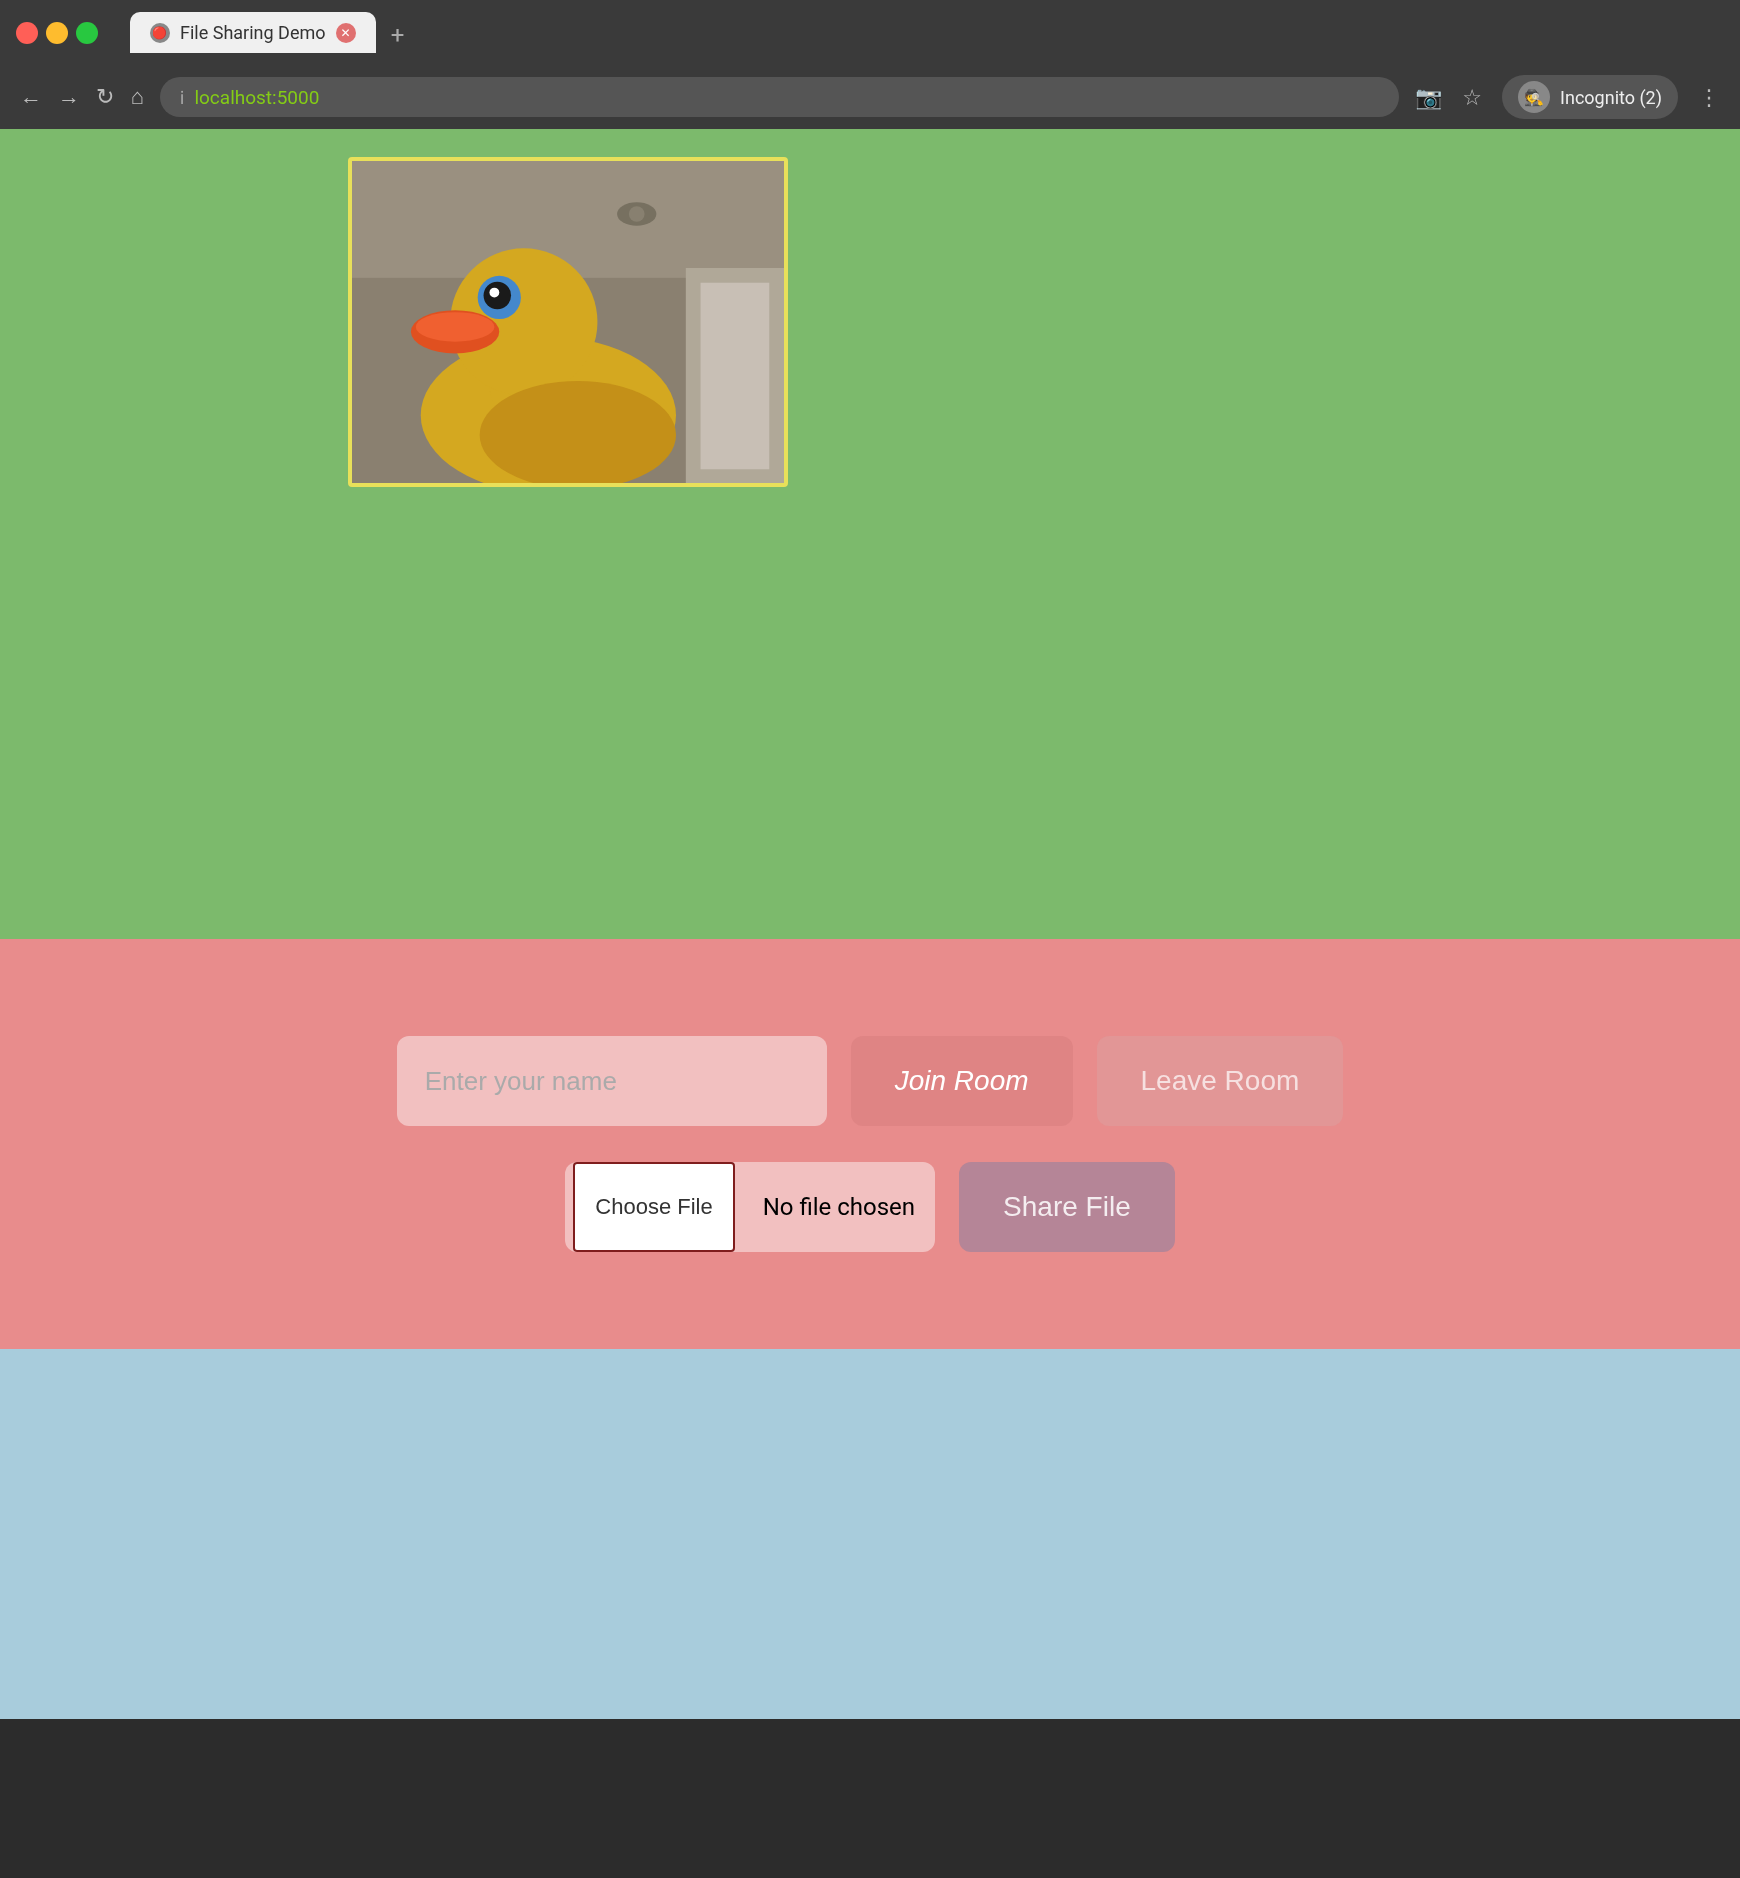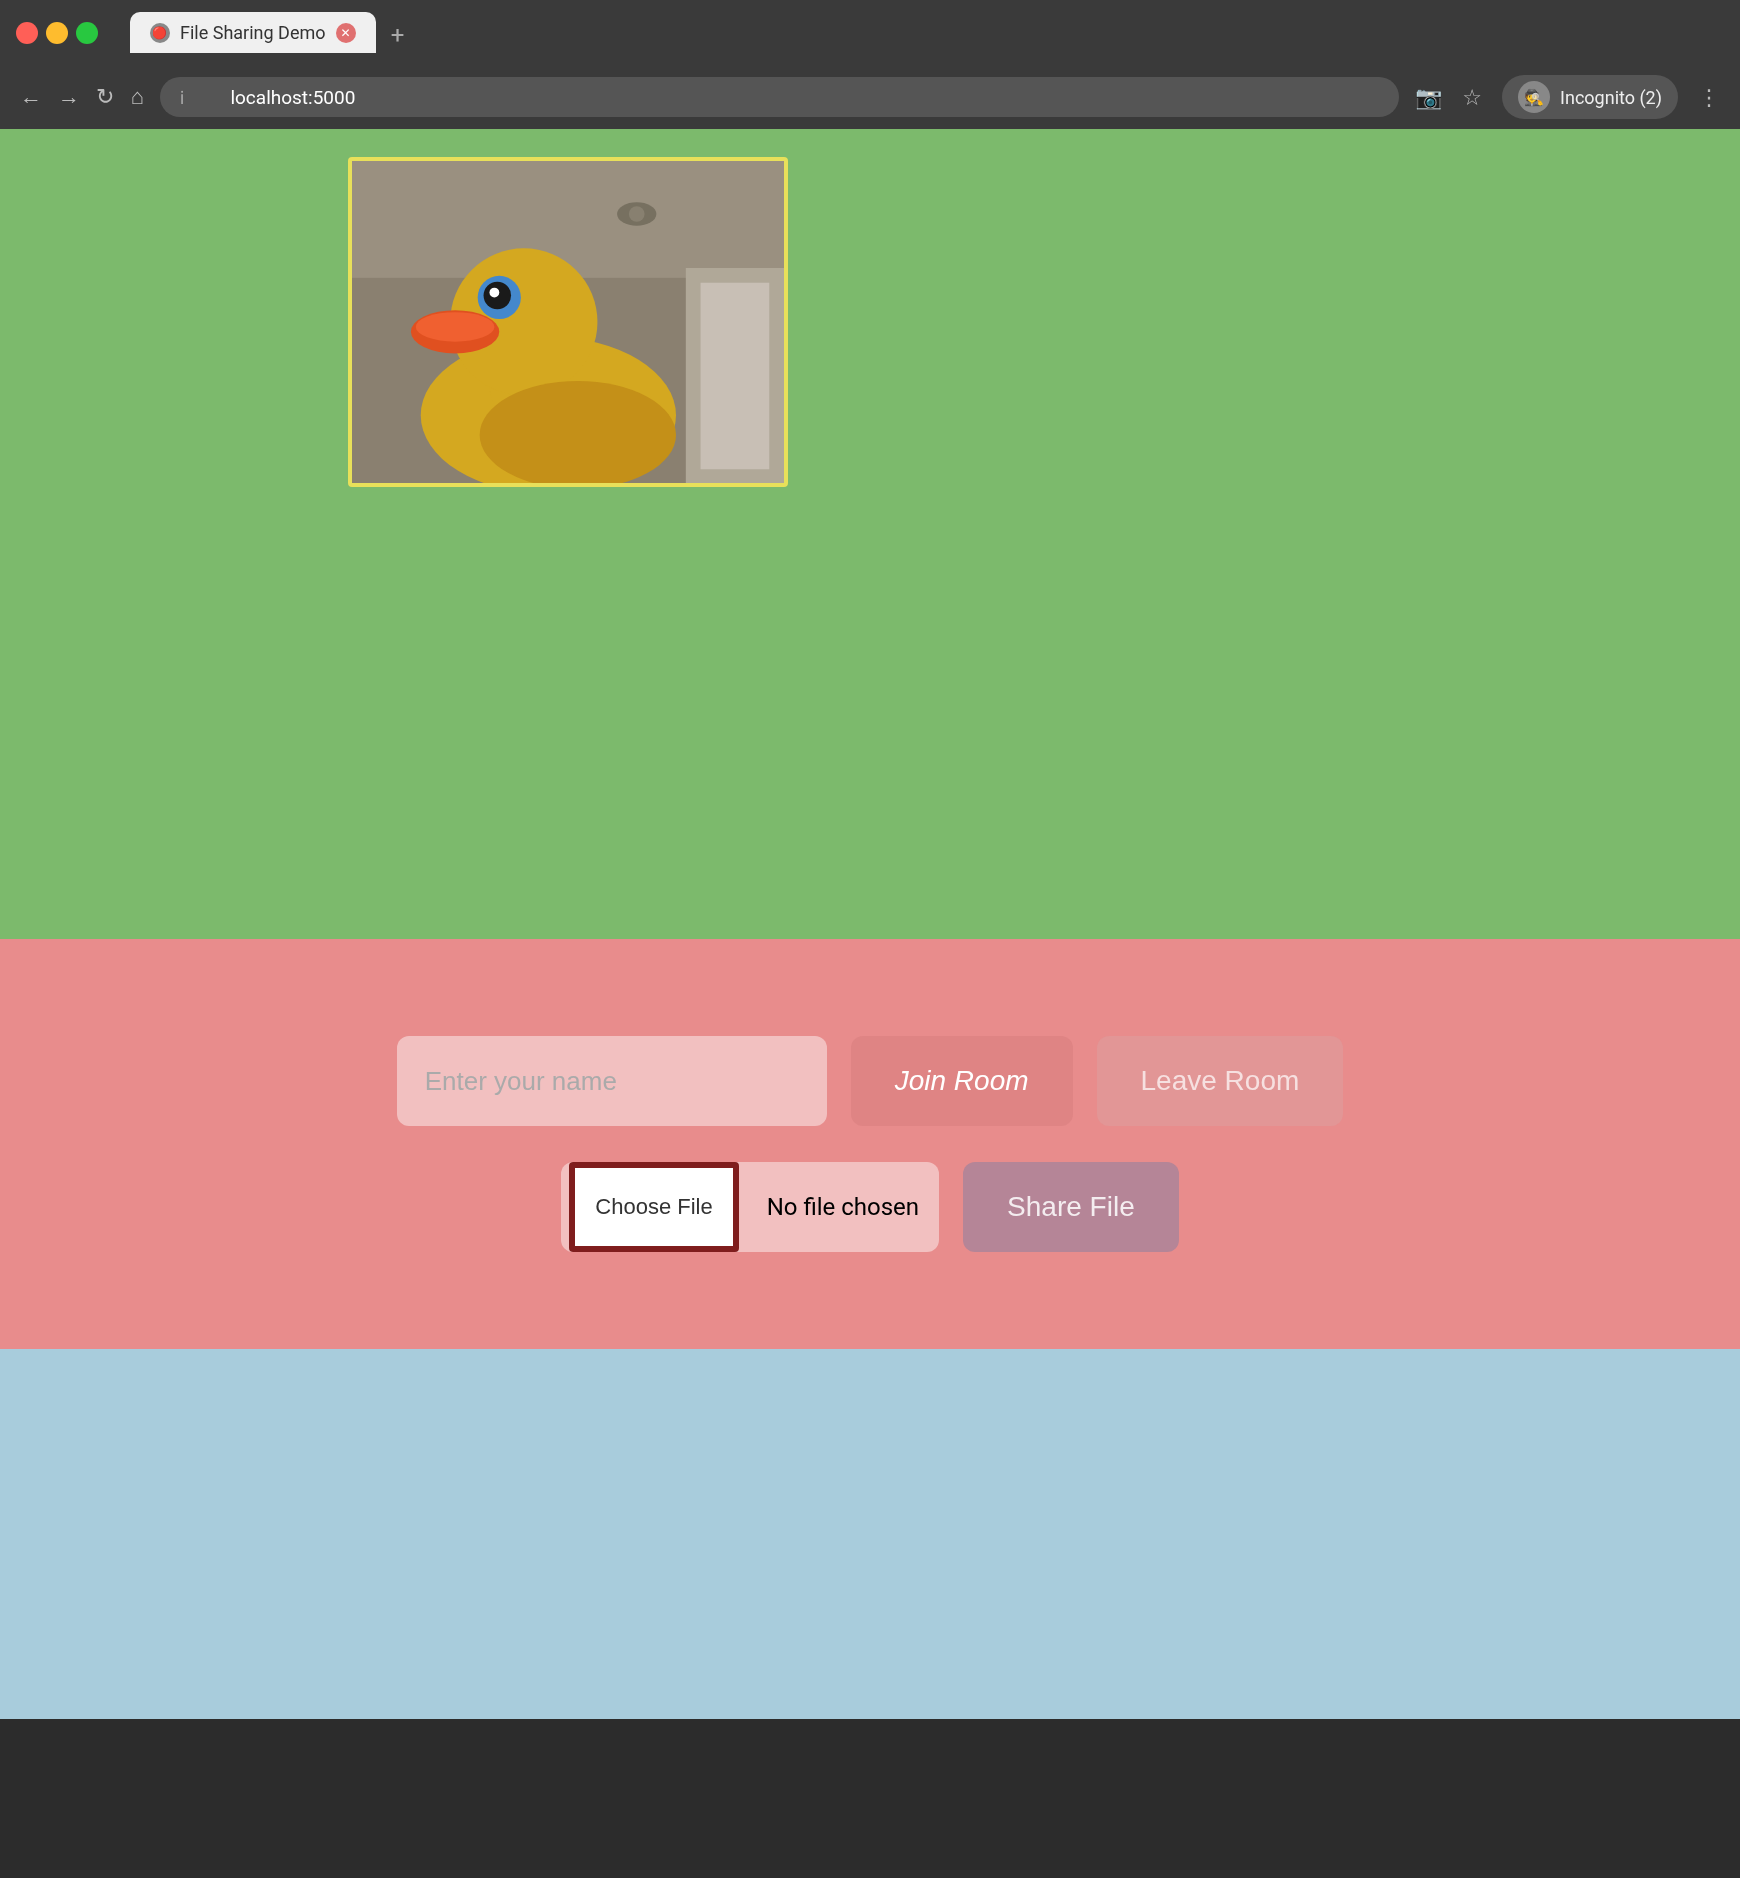--- a/index.html
+++ b/index.html
@@ -131,23 +131,22 @@
       padding: 8px 20px;
       gap: 10px;
     }
 
     .url-bar-icon {
       color: #aaa;
       font-size: 18px;
     }
 
     .url-text {
-      color: #ffffff;
+      color: #84cc16;
       font-size: 19px;
-      margin-left: 36px;
     }
 
     .address-bar-right {
       display: flex;
       align-items: center;
       gap: 20px;
       color: #bbb;
       font-size: 22px;
     }
 
@@ -282,21 +281,21 @@
       display: flex;
       align-items: center;
       overflow: hidden;
       gap: 0;
     }
 
     .file-choose-btn {
       height: 100%;
       padding: 0 20px;
       background: white;
-      border: 6px solid #7f1d1d;
+      border: 2px solid #7f1d1d;
       border-radius: 4px;
       font-size: 22px;
       color: #333;
       cursor: pointer;
       margin: 8px;
       white-space: nowrap;
     }
 
     .file-label {
       font-size: 24px;

